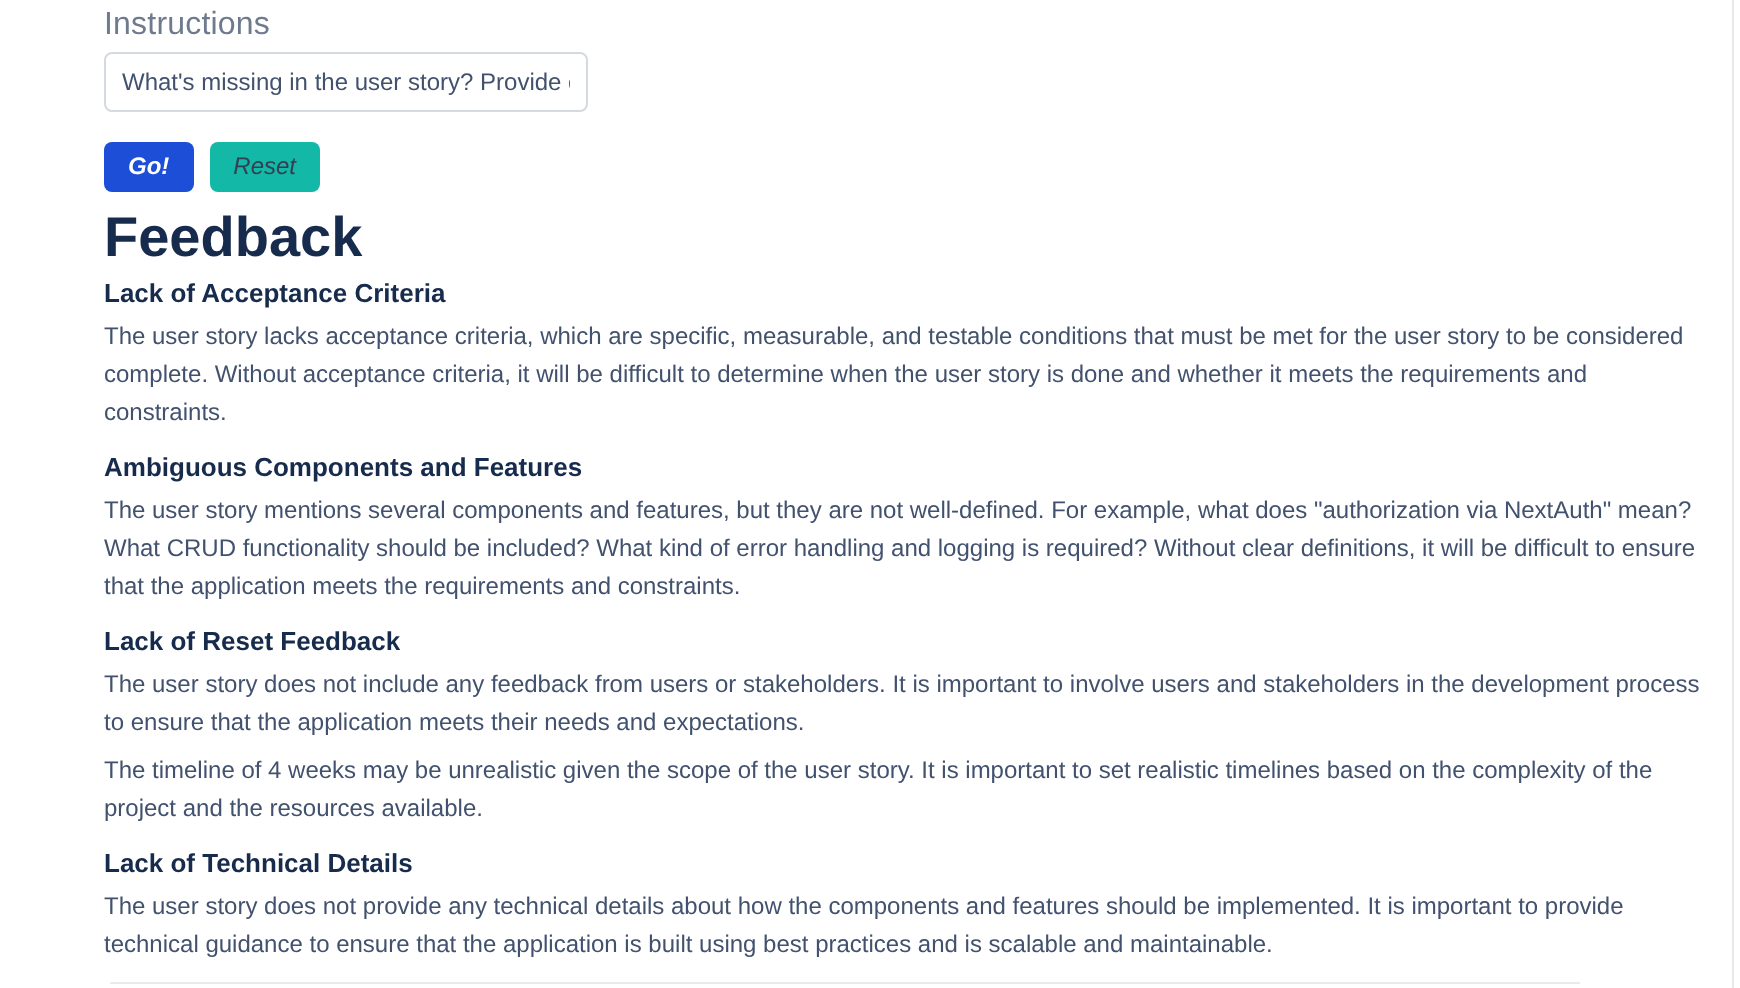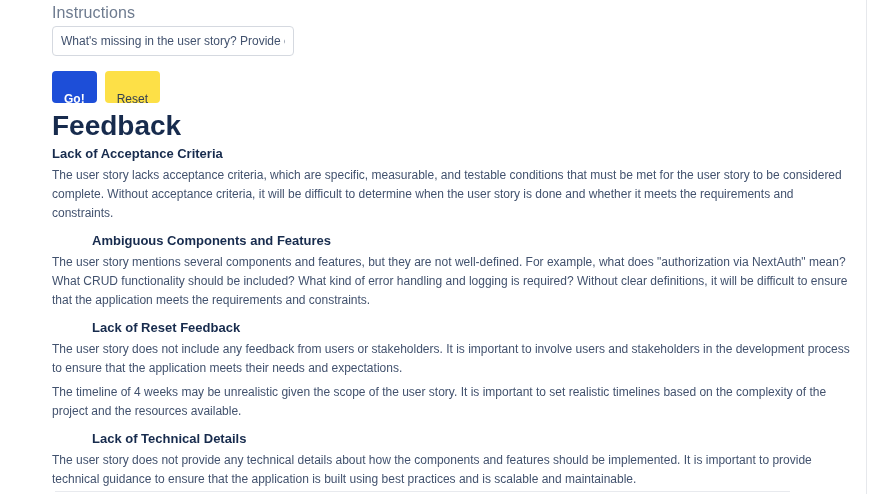--- a/index.html
+++ b/index.html
@@ -50,31 +50,32 @@
     display: flex;
     align-items: center;
     gap: 8px;
   }
   .btn {
     border: none;
     border-radius: 4px;
     font-family: "Liberation Sans", "DejaVu Sans", sans-serif;
     font-size: 12px;
     height: 25px;
-    padding: 16px 12px;
+    padding: 0 12px;
     cursor: pointer;
     line-height: 25px;
+    font-style: italic;
   }
   .btn-go {
     background: var(--primary, #1d4ed8);
     color: #ffffff;
     font-weight: 700;
   }
   .btn-reset {
-    background: #fde047;
+    background: #14b8a6;
     color: #333f52;
     font-weight: 500;
   }
   .feedback-title {
     margin: 11px 0 0 0;
     font-size: 28px;
     line-height: 24px;
     font-weight: 600;
     color: var(--heading, #172b4d);
   }
@@ -87,21 +88,21 @@
   }
   .section p {
     margin: 5px 2px 0 0;
     font-size: 12px;
     line-height: 19px;
     letter-spacing: 0;
     color: var(--body, #42526e);
     max-width: 802px;
   }
   .section { margin-top: 0; }
-  .section + .section h3 { margin-top: 10px; margin-left: 40px; }
+  .section + .section h3 { margin-top: 10px; }
   .first-heading { margin-top: 8px !important; }
   .bottom-rule {
     position: absolute;
     left: 55px;
     top: 491px;
     width: 735px;
     height: 0;
     border-top: 1px solid #e8eaee;
   }
   .right-edge {

